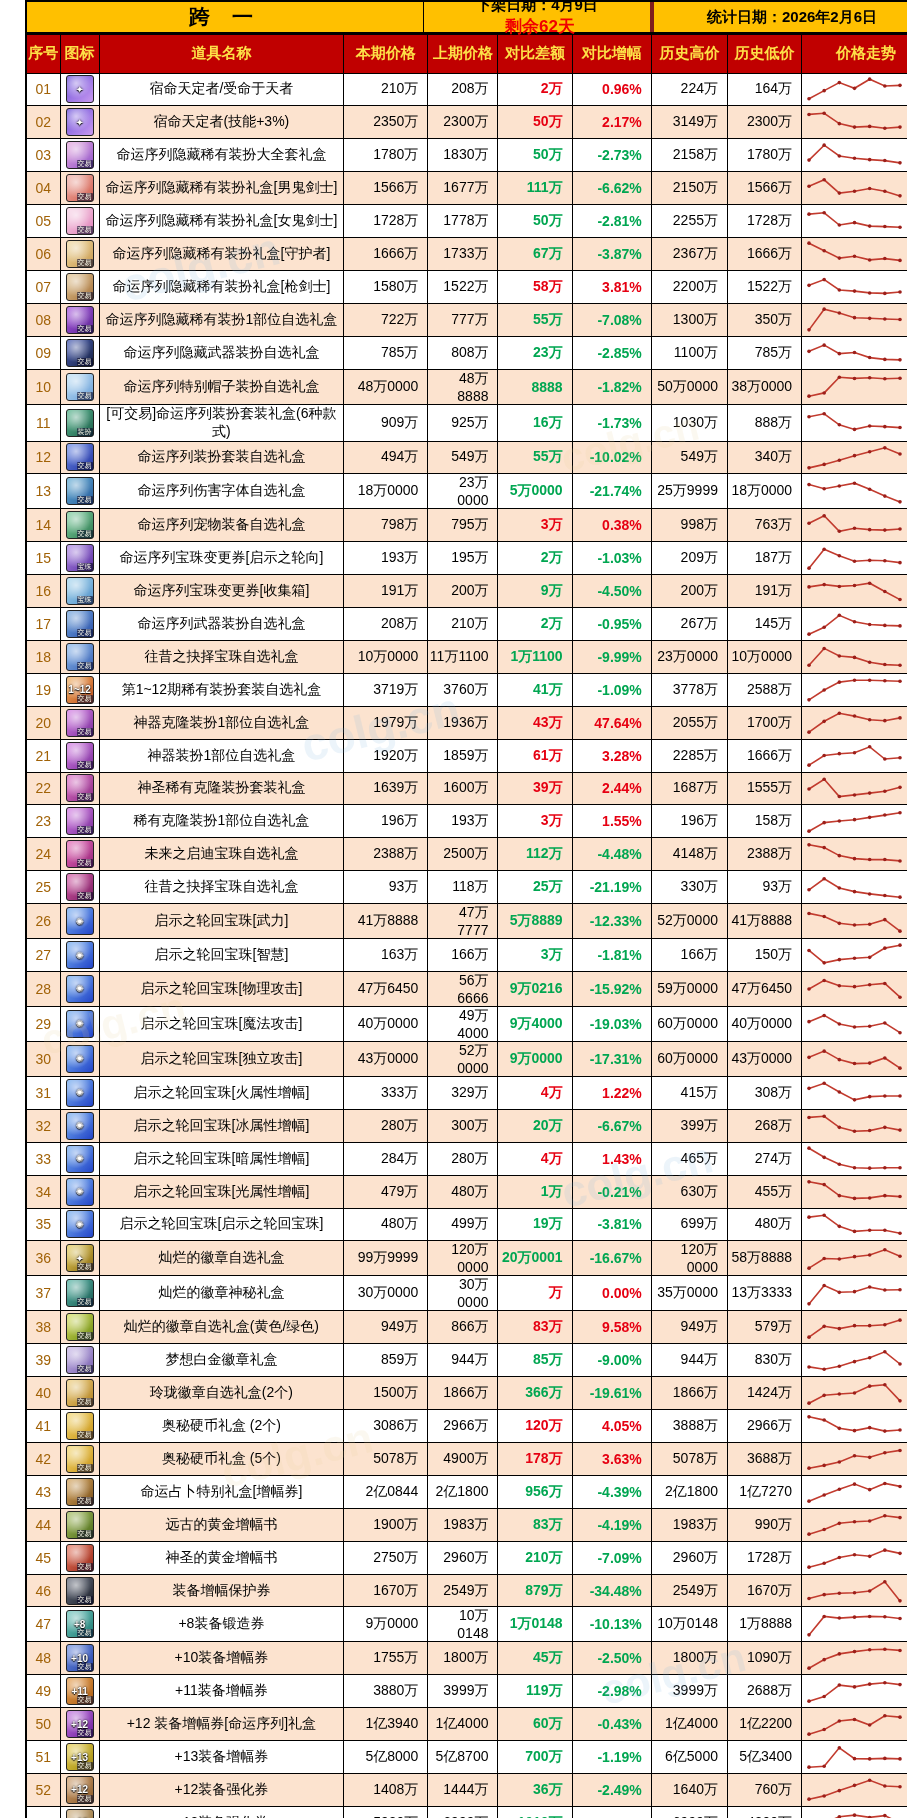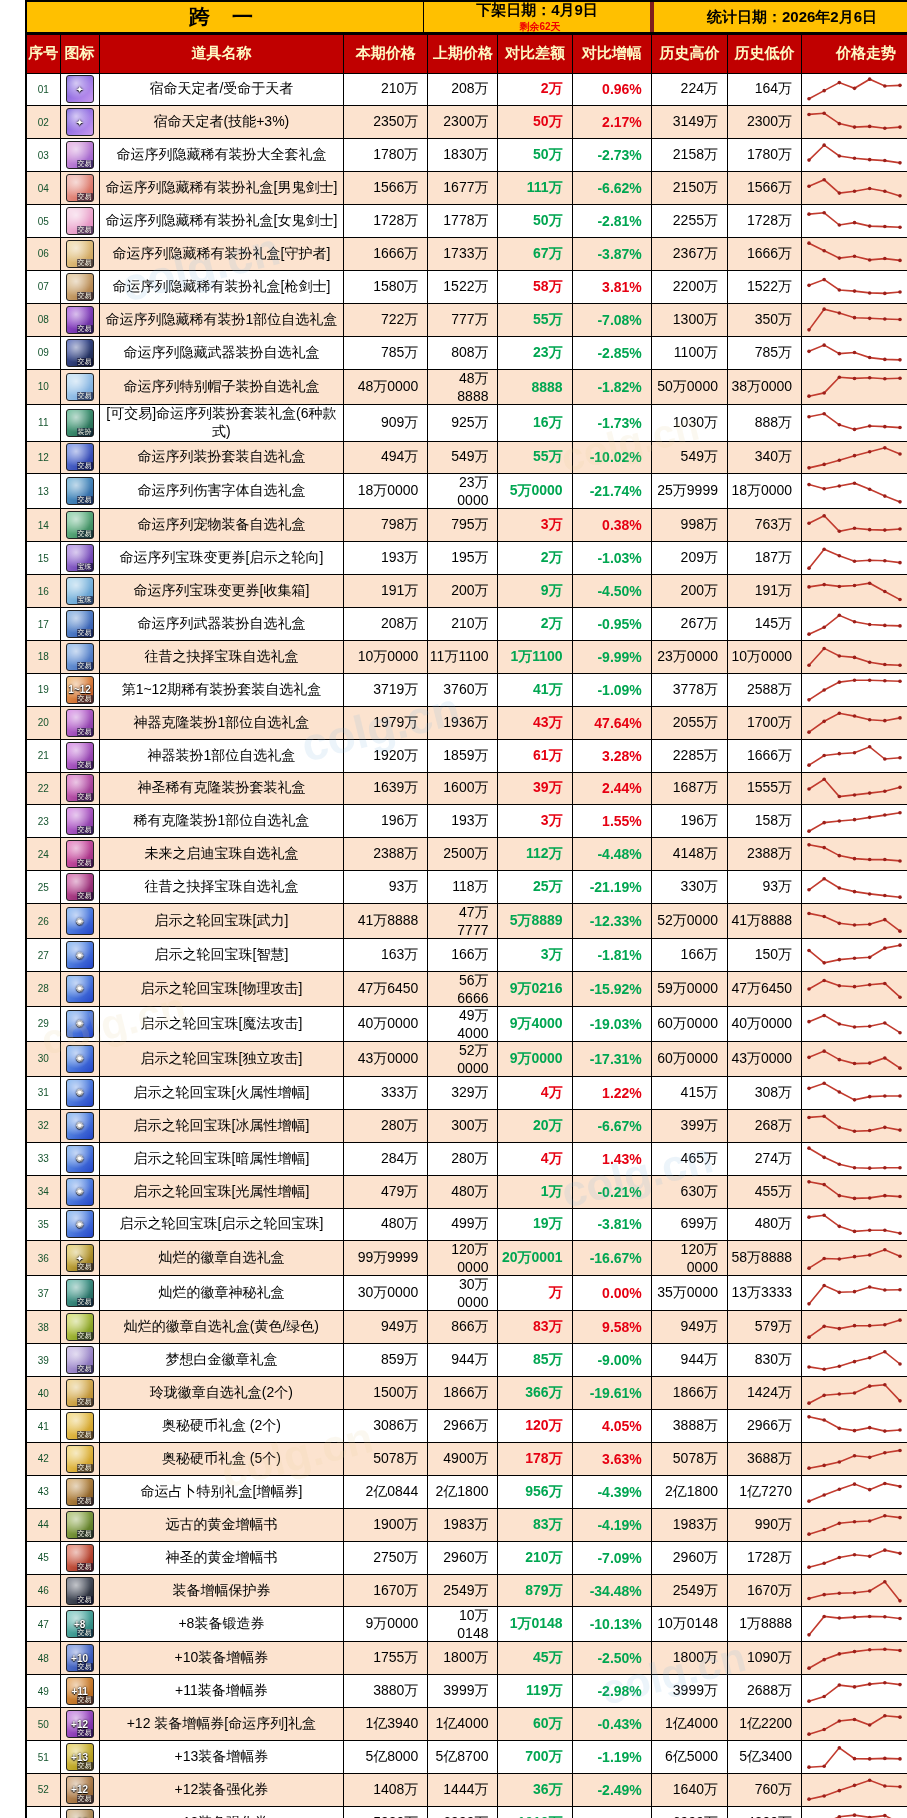--- a/index.html
+++ b/index.html
@@ -7,29 +7,29 @@
         font-family:"Liberation Sans","DejaVu Sans",sans-serif;overflow:hidden;padding-left:25px;}
   
   .topband{display:flex;height:33px;background:#ffc000;box-sizing:border-box;
            border:2px solid #000;border-bottom:1px solid #000;}
   .topband .sec{display:flex;align-items:center;justify-content:center;box-sizing:border-box;}
   .sec1{width:397px;border-right:1px solid #000;}
   .sec2{width:230px;border-right:4px solid #7f1d1d;flex-direction:column;}
   .sec3{flex:1;}
   .region-title{font-size:21px;font-weight:bold;color:#000;letter-spacing:8px;}
   .band-label{font-size:15px;font-weight:bold;color:#000;}
-  .band-red{font-size:10px;font-weight:bold;color:#f00000;margin-left:6px;}
+  .band-red{font-size:17px;font-weight:bold;color:#f00000;margin-left:6px;}
   
   table.tbl{width:907px;border-collapse:collapse;table-layout:fixed;box-sizing:border-box;}
   .tbl td,.tbl th{border:1px solid #000;padding:0;overflow:hidden;box-sizing:border-box;}
   .tbl{border:2px solid #000;}
-  .tbl thead th{background:#c00000;color:#fef9c3;font-size:15px;font-weight:bold;height:39px;}
+  .tbl thead th{background:#c00000;color:#fde047;font-size:15px;font-weight:bold;height:39px;}
   .tbl tbody tr{height:32.9px;}
   .tbl tbody tr.alt{background:#fce3cf;}
-  td.c-no{text-align:center;font-size:10px;color:#14532d;}
+  td.c-no{text-align:center;font-size:14px;color:#a16207;}
   td.c-name{text-align:center;font-size:14px;color:#000;}
   td.num{text-align:right;font-size:14px;color:#000;padding-right:9px;}
   td.c-diff,td.c-pct{font-weight:bold;font-size:14px;text-align:right;padding-right:9px;}
   .up{color:#e60012;}
   .down{color:#00a651;}
   
   td.c-icon{text-align:center;}
   .itemicon{position:relative;width:28px;height:28px;margin:0 auto;border:1px solid #222;
             border-radius:3px;box-sizing:border-box;}
   .itemicon .shine{position:absolute;inset:0;border-radius:2px;

